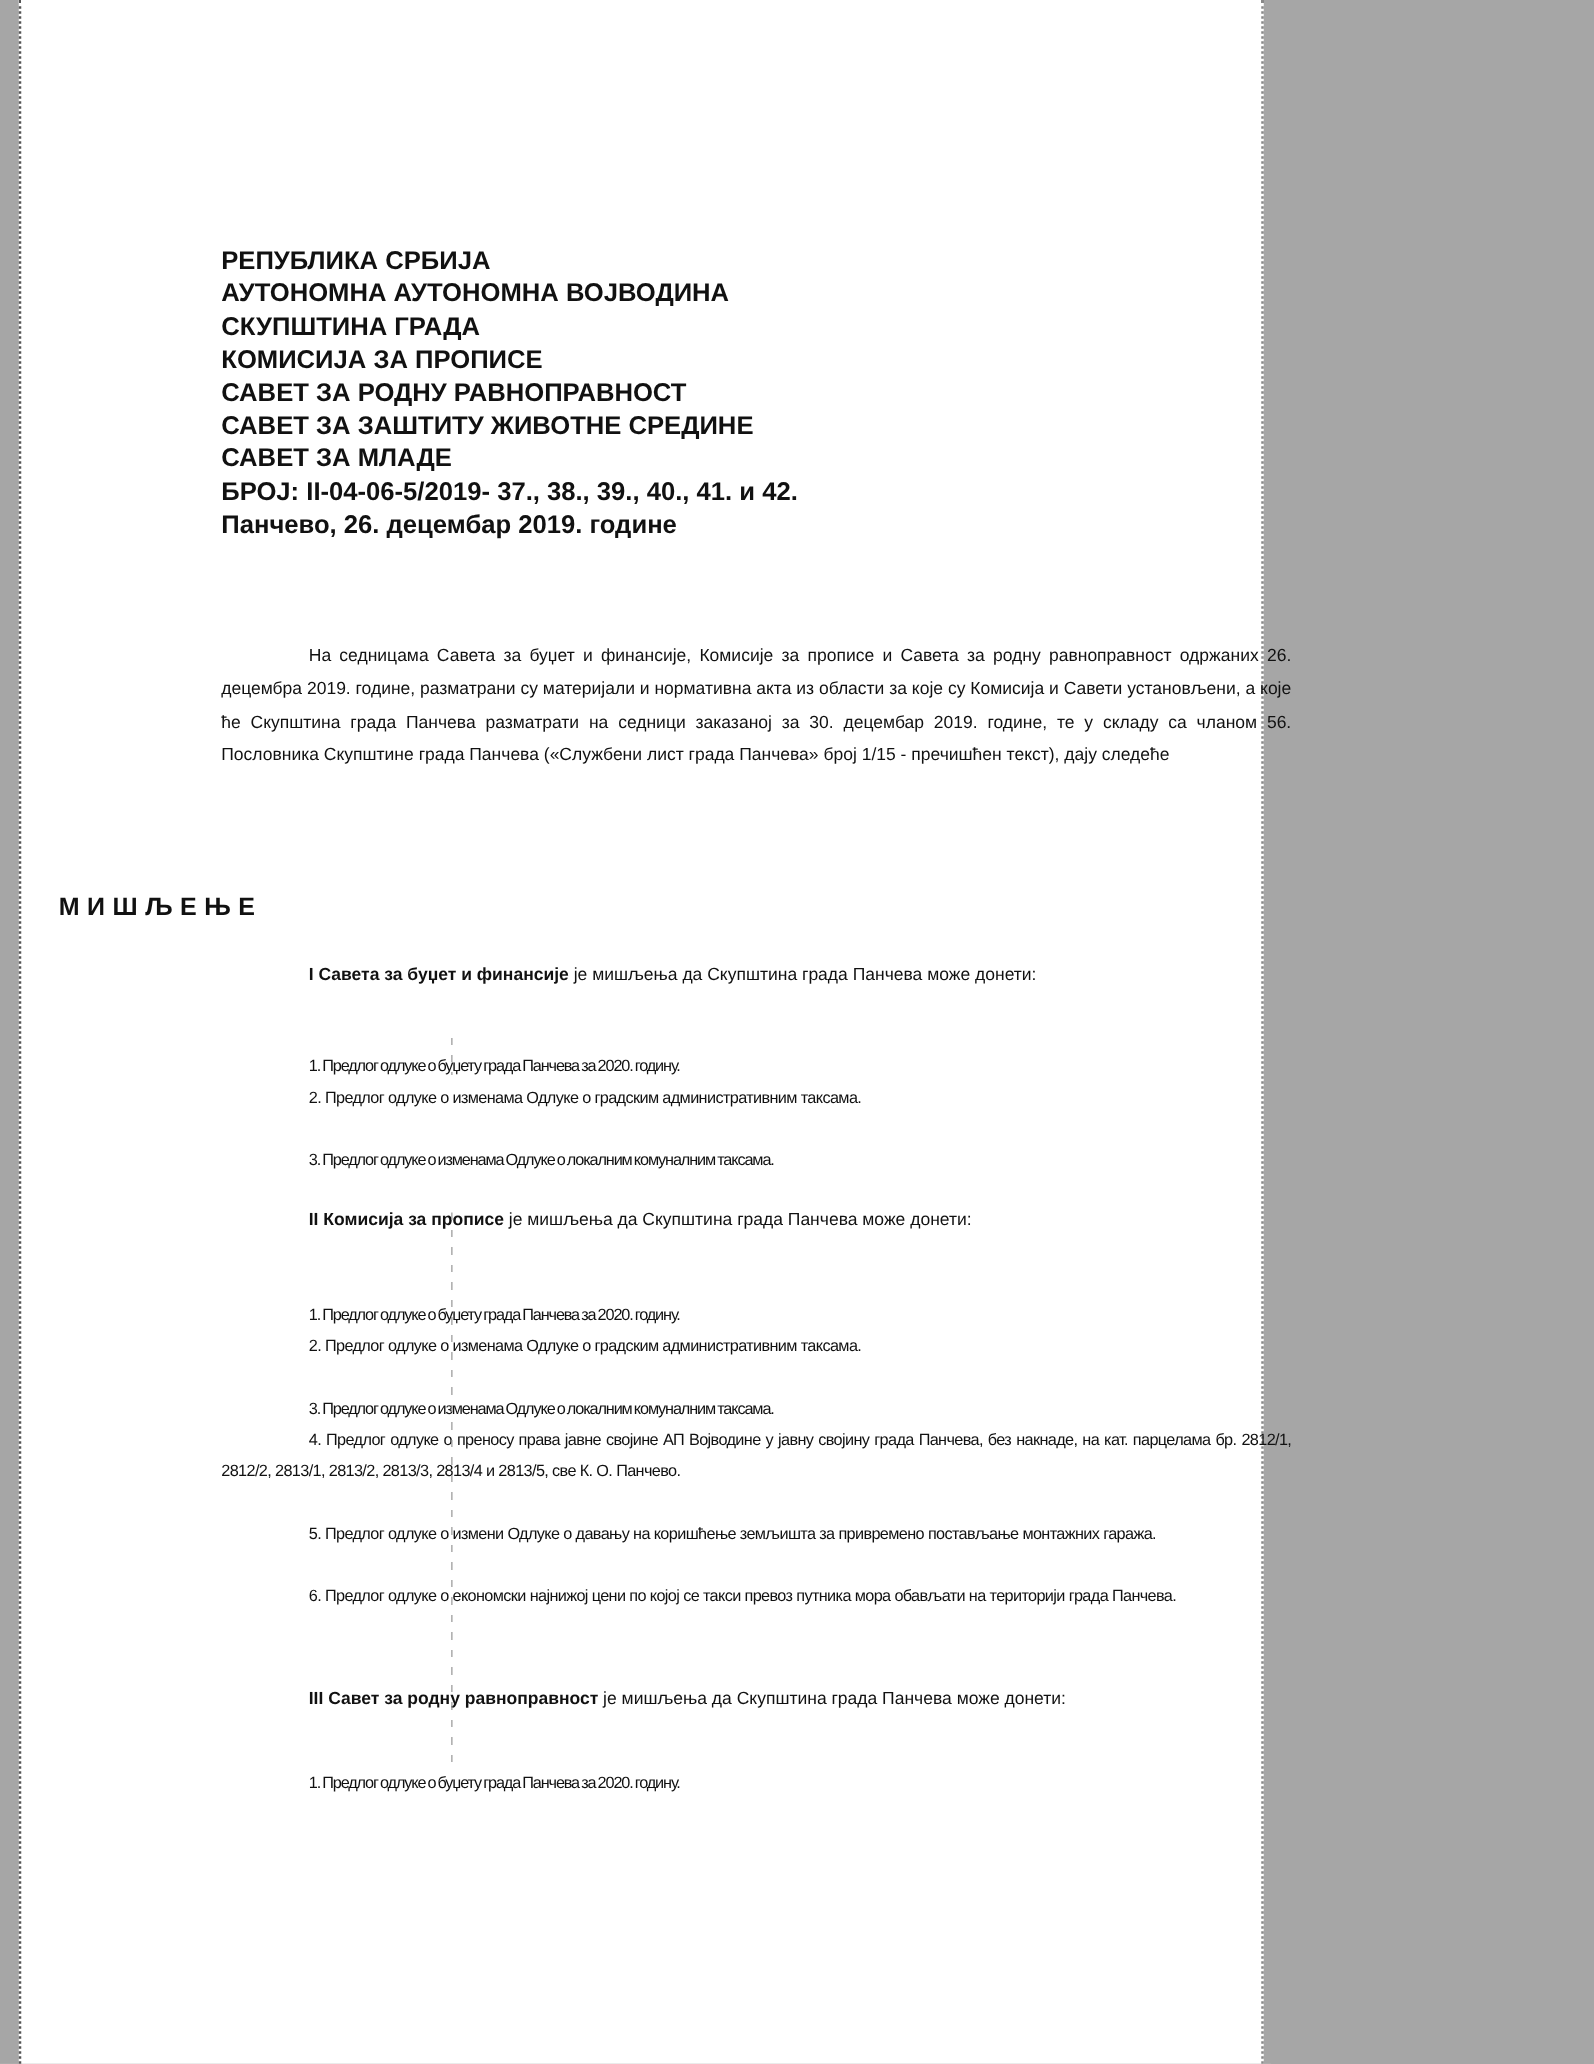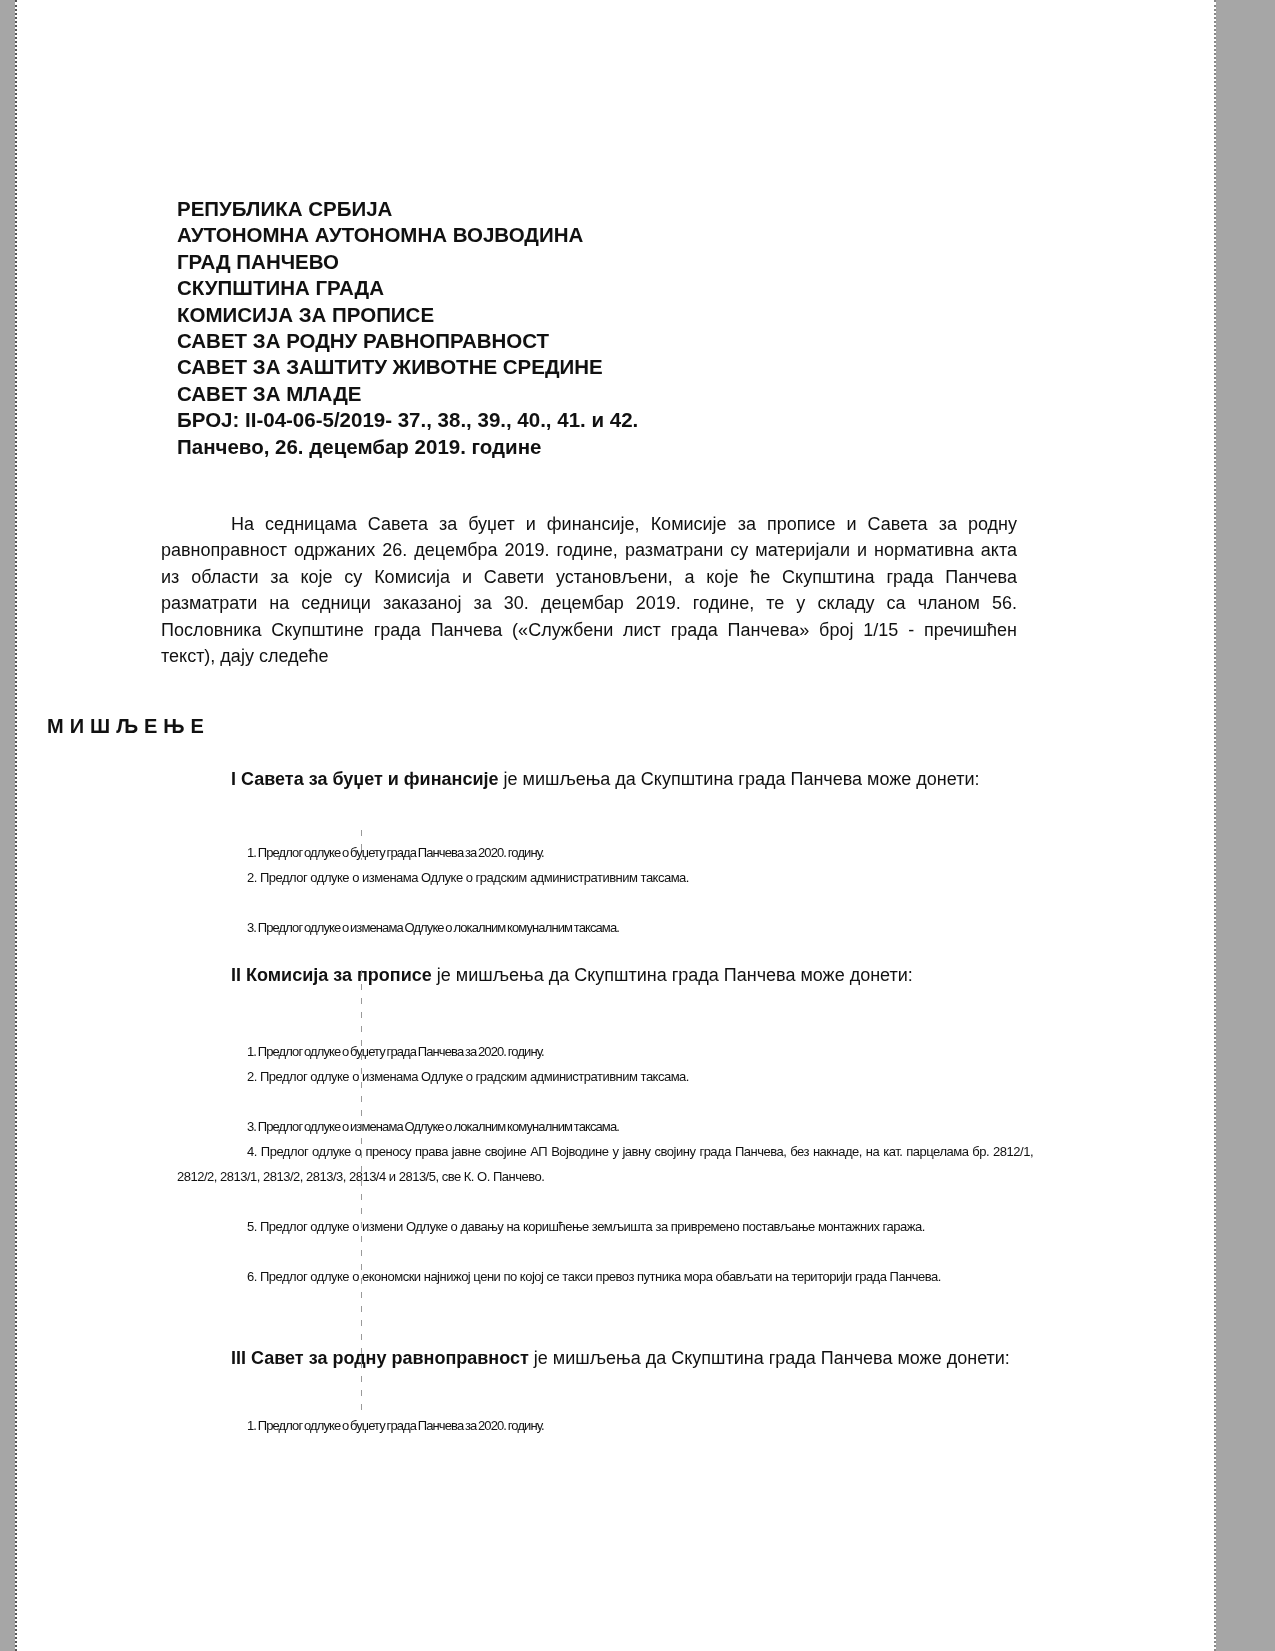--- a/index.html
+++ b/index.html
@@ -6,43 +6,43 @@
     html, body {
       width: 1275px;
       height: 1651px;
       background: #a6a6a6;
       overflow: hidden;
     }
     .page {
       position: absolute;
       left: 15px;
       top: 0;
-      width: 1201px;
+      width: 996px;
       height: 1651px;
       background: #ffffff;
       border-left: 2px dotted #555;
       border-right: 2px dotted #888;
       font-family: "Liberation Sans", sans-serif;
       color: #111;
     }
     .header-block {
       position: absolute;
       left: 160px;
       top: 196px;
       font-weight: bold;
       font-size: 20.5px;
       line-height: 26.4px;
       letter-spacing: 0px;
     }
     .header-block div { white-space: nowrap; }
     .body-para {
       position: absolute;
-      left: 144px;
+      left: 160px;
       width: 856px;
-      font-size: 18px;
+      font-size: 14px;
       line-height: 26.4px;
       text-align: justify;
       text-align-last: left;
     }
     .indent { text-indent: 70px; }
     .title {
       position: absolute;
       top: 715px;
       left: 0;
       width: 1240px;
@@ -74,21 +74,20 @@
     }
   </style>
 </head>
 <body>
 
 <div class="page">
 
   <div class="header-block">
     <div>РЕПУБЛИКА СРБИЈА</div>
     <div>АУТОНОМНА АУТОНОМНА ВОЈВОДИНА</div>
-    <div>ГРАД ПАНЧЕВО</div>
     <div>СКУПШТИНА ГРАДА</div>
     <div>КОМИСИЈА ЗА ПРОПИСЕ</div>
     <div>САВЕТ ЗА РОДНУ РАВНОПРАВНОСТ</div>
     <div>САВЕТ ЗА ЗАШТИТУ ЖИВОТНЕ СРЕДИНЕ</div>
     <div>САВЕТ ЗА МЛАДЕ</div>
     <div>БРОЈ: II-04-06-5/2019- 37., 38., 39., 40., 41. и 42.</div>
     <div>Панчево,  26. децембар 2019. године</div>
   </div>
 
   <p class="body-para indent" style="top:511px;">На седницама Савета за буџет и финансије,  Комисије за прописе и Савета за родну равноправност одржаних 26. децембра 2019. године, разматрани су материјали и нормативна акта из области за које су Комисија и Савети установљени, а које ће Скупштина града Панчева разматрати на седници заказаној за 30. децембар 2019. године, те у складу са чланом 56. Пословника Скупштине града Панчева («Службени лист града Панчева» број 1/15 - пречишћен текст), дају следеће</p>

